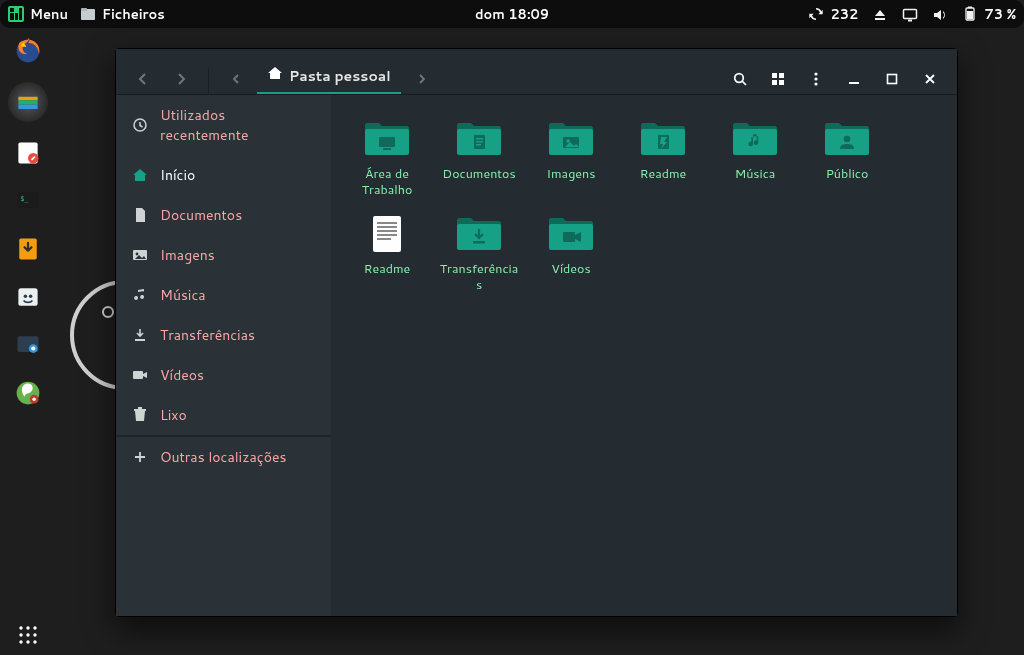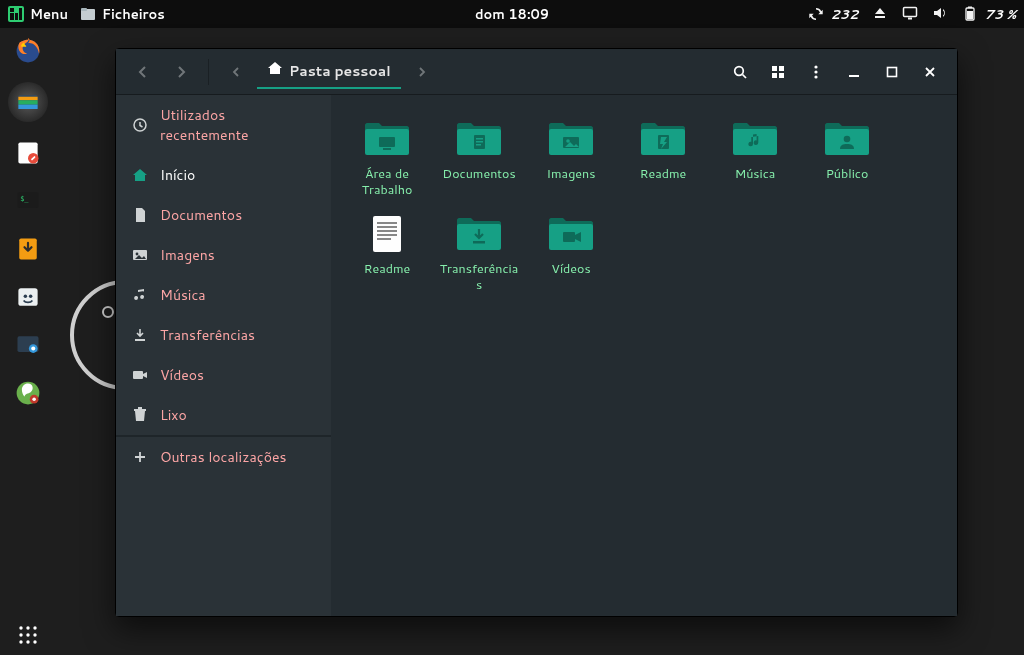--- a/index.html
+++ b/index.html
@@ -5,24 +5,25 @@
   * { box-sizing: border-box; margin: 0; padding: 0; }
   html, body { width: 1024px; height: 655px; overflow: hidden; font-family: "Segoe UI", "Cantarell", sans-serif; }
   body { background: #1e1e1e; color: #e6e6e6; position: relative; }
 
   
   .topbar {
     position: absolute; top: 0; left: 0; right: 0; height: 28px;
     background: #0d0d0d; display: flex; align-items: center;
     font-size: 13px; font-weight: 600; color: #fff;
     padding: 0 8px;
+    border-radius: 10px;
   }
   .topbar .top-left { display: flex; align-items: center; gap: 12px; }
   .topbar .top-center { position: absolute; left: 0; right: 0; text-align: center; pointer-events: none; }
-  .topbar .top-right { margin-left: auto; display: flex; align-items: flex-start; gap: 14px; font-style: italic; }
+  .topbar .top-right { margin-left: auto; display: flex; align-items: flex-end; gap: 14px; }
   .logo-manjaro { width: 16px; height: 16px; display: inline-block; }
   .logo-manjaro svg { width: 16px; height: 16px; }
   .tb-icon { display: inline-flex; width: 16px; height: 16px; align-items: center; justify-content: center; opacity: .95; }
   .tb-item { display: flex; align-items: center; gap: 6px; cursor: pointer; }
   .tb-icon svg { width: 16px; height: 16px; }
 
   
   .ring {
     position: absolute; top: 280px; left: 70px; width: 110px; height: 110px;
     border: 4px solid #cfcfcf; border-radius: 50%;
@@ -49,21 +50,21 @@
 
   
   .window {
     position: absolute; left: 115px; top: 48px; width: 843px; height: 569px;
     background: #242c31; border-radius: 4px; box-shadow: 0 12px 30px rgba(0,0,0,.6);
     display: flex; flex-direction: column; border: 1px solid #000;
   }
   
   .wheader {
     height: 46px; background: #242c31; border-bottom: 1px solid #161b1e;
-    display: flex; align-items: center; padding: 0 10px; gap: 4px;
+    display: flex; align-items: flex-end; padding: 0 10px; gap: 4px;
   }
   .hbtn {
     width: 34px; height: 30px; display: flex; align-items: center; justify-content: center;
     border-radius: 3px; cursor: pointer; color: #e6e6e6;
   }
   .hbtn.disabled { opacity: .35; cursor: default; }
   .hbtn svg { width: 16px; height: 16px; }
   .hsep{ width:1px; height:26px; background:#1a2024; margin:0 6px;}
   .pathbar { display:flex; align-items:center; gap:4px; }
   .crumb {

